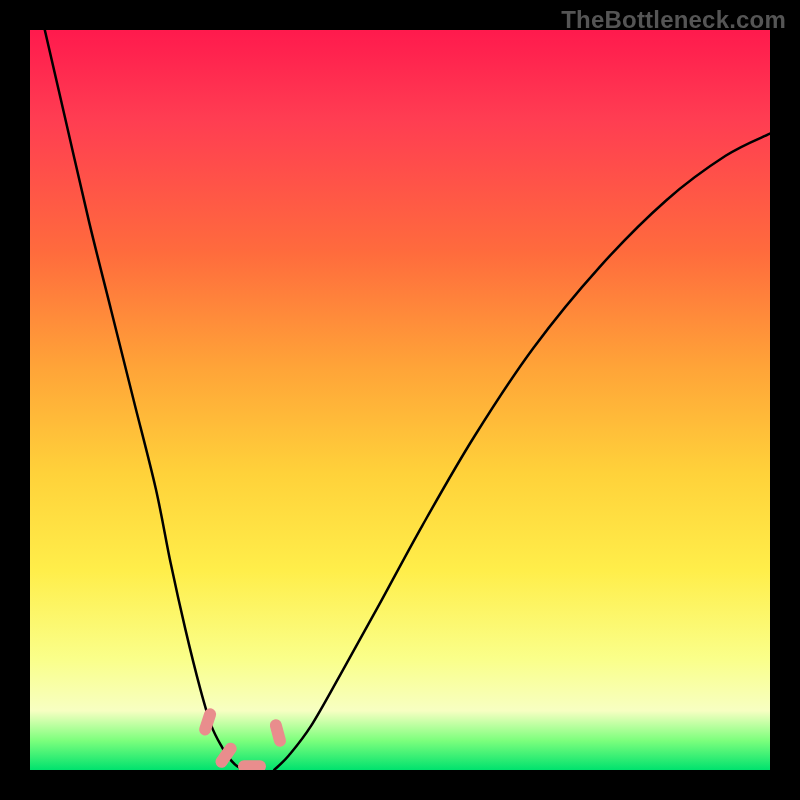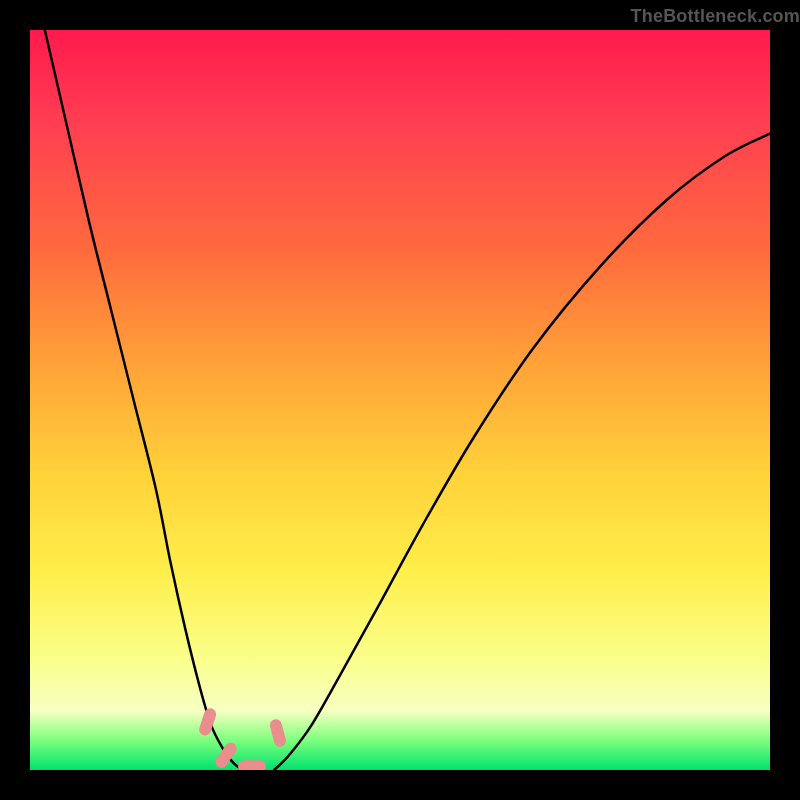--- a/index.html
+++ b/index.html
@@ -13,23 +13,23 @@
   }
   .frame {
     position: relative;
     width: 800px;
     height: 800px;
     background: #000;
   }
   .watermark {
     position: absolute;
     top: 6px;
-    right: 0;
+    right: 14px;
     color: #555;
-    font-size: 18px;
+    font-size: 24px;
     font-weight: 600;
     letter-spacing: 0.2px;
     z-index: 10;
   }
   .plot {
     position: absolute;
     left: 30px;
     top: 30px;
     width: 740px;
     height: 740px;

